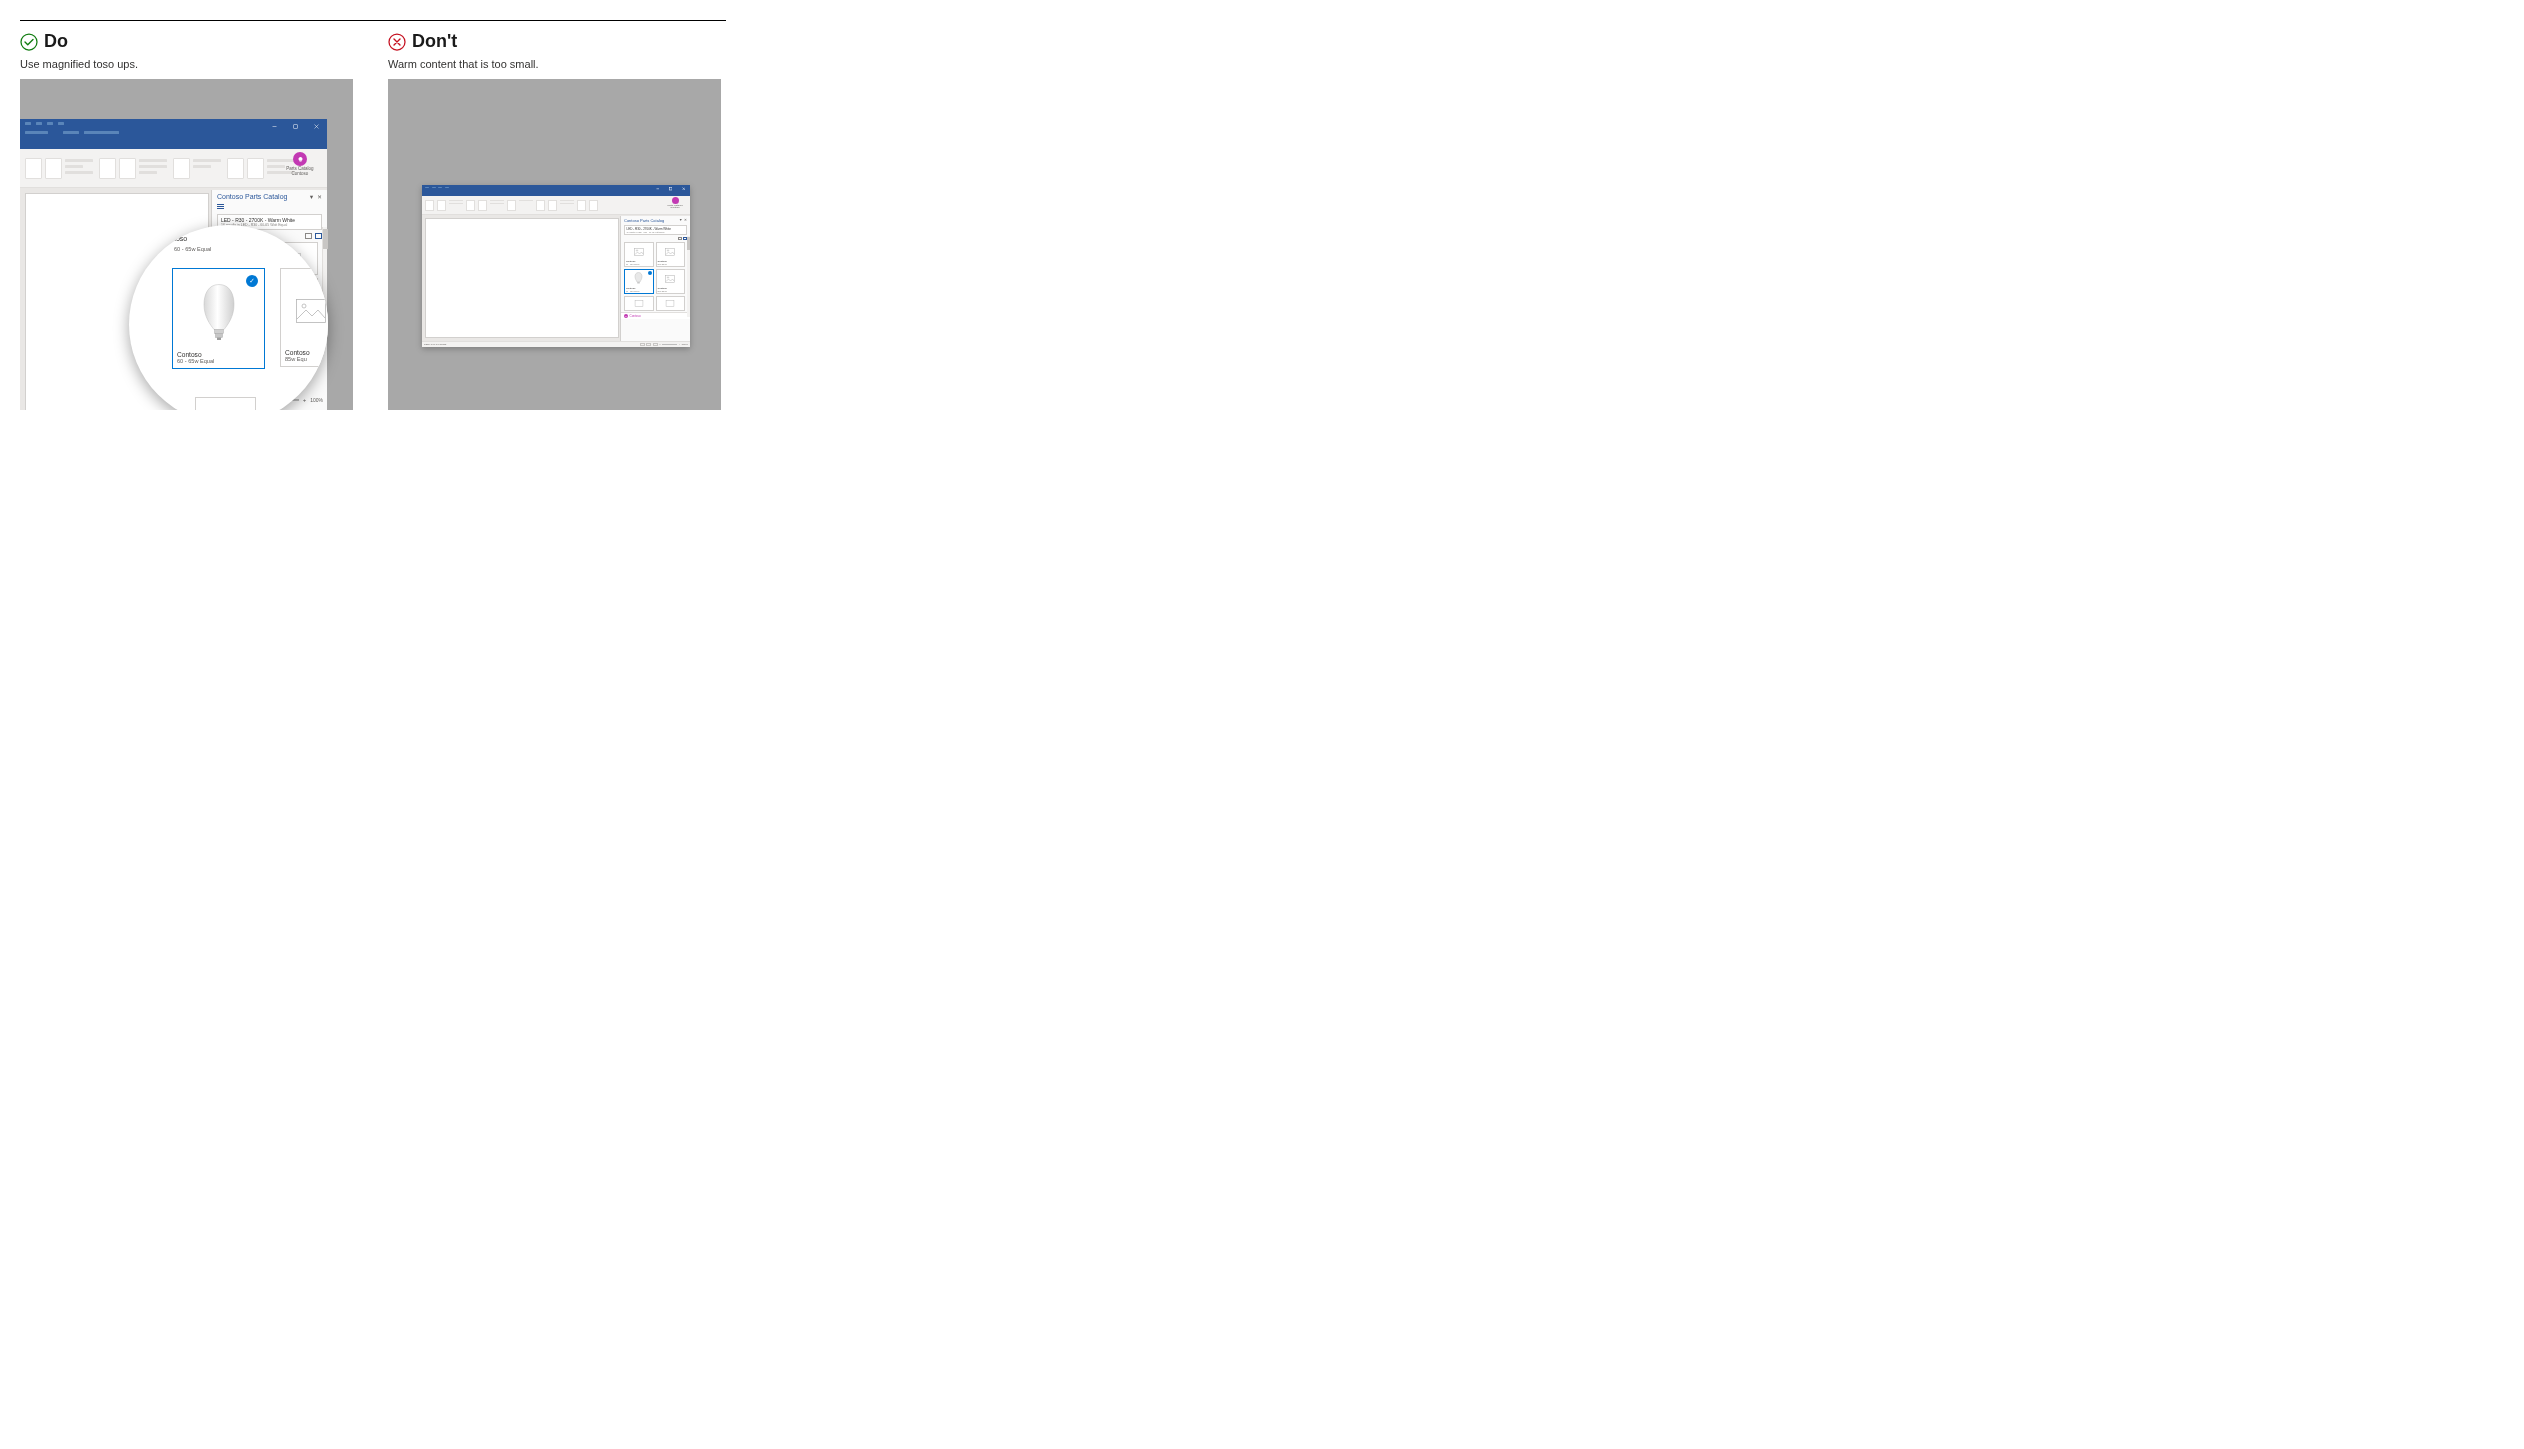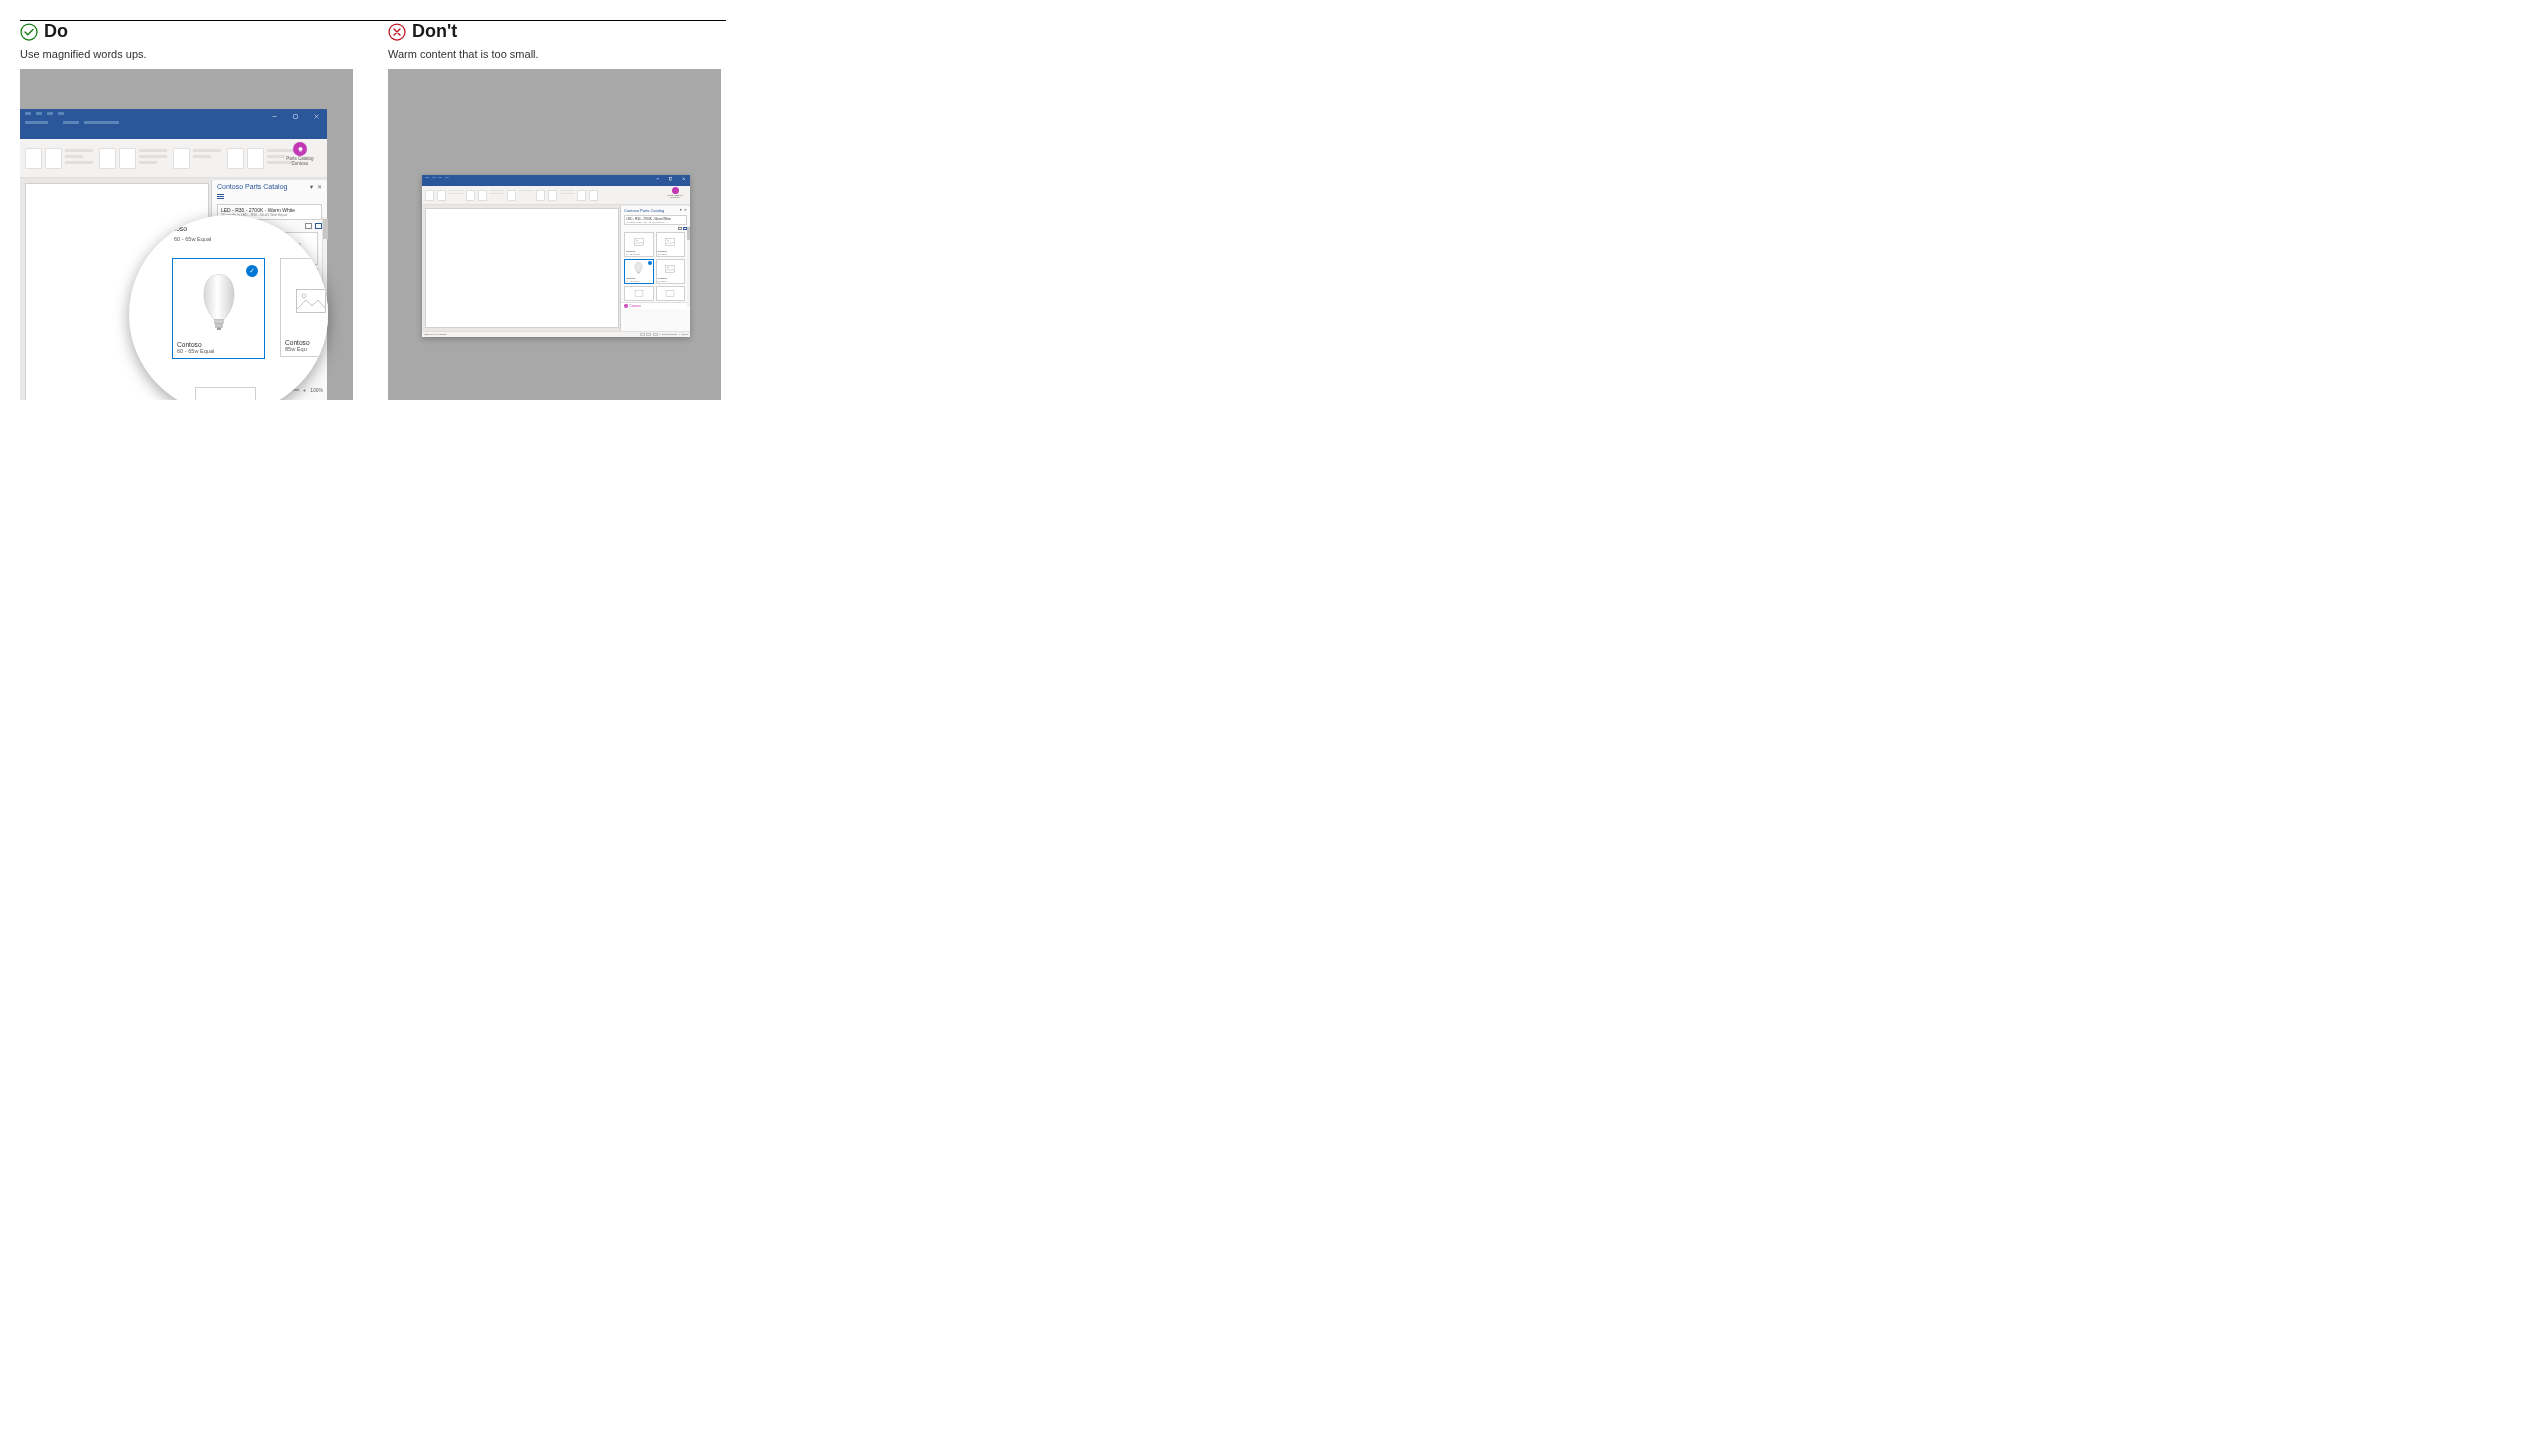--- a/index.html
+++ b/index.html
@@ -6,20 +6,21 @@
   body {
     font-family: "Segoe UI", -apple-system, BlinkMacSystemFont, sans-serif;
     background: #fff;
     padding: 20px;
     width: 746px;
   }
   .container {
     display: flex;
     gap: 30px;
     border-top: 1px solid #000;
+    padding-top: 10px;
   }
   .col {
     flex: 1;
   }
   .header-row {
     display: flex;
     align-items: center;
     gap: 6px;
     margin-bottom: 6px;
   }
@@ -308,21 +309,21 @@
 <div class="container">
 
   <div class="col">
     <div class="header-row">
       <svg class="status-icon" viewBox="0 0 36 36">
         <circle cx="18" cy="18" r="16" fill="none" stroke="#107c10" stroke-width="2.5"></circle>
         <path d="M10 18 L15.5 23.5 L26 13" fill="none" stroke="#107c10" stroke-width="2.8" stroke-linecap="round" stroke-linejoin="round"></path>
       </svg>
       <div class="heading">Do</div>
     </div>
-    <div class="subheading">Use magnified words ups.</div>
+    <div class="subheading">Use magnified toso ups.</div>
 
     <div class="canvas">
 
       <div class="app-do">
         <div class="titlebar">
           <div class="title-placeholder-row">
             <span class="ph-seg" style="width:6px"></span>
             <span class="ph-seg" style="width:6px"></span>
             <span class="ph-seg" style="width:6px"></span>
             <span class="ph-seg" style="width:6px"></span>

